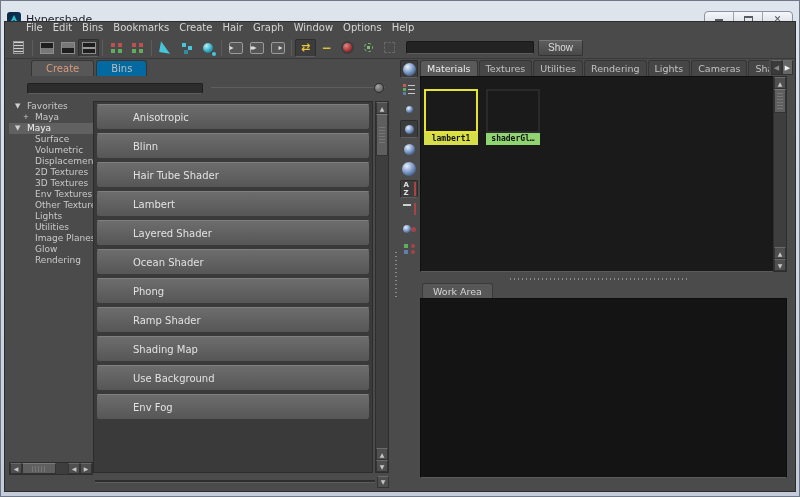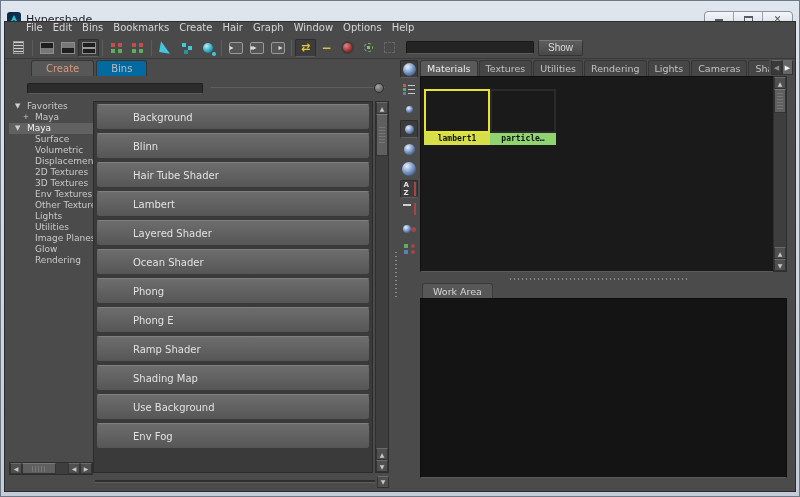--- a/index.html
+++ b/index.html
@@ -121,21 +121,21 @@
   .rp-tabs { display:flex; flex:1; overflow:hidden; }
   .rtab { padding:0 6px; font-size:9.5px; line-height:16px; color:#c2c2c2; background:#464646; border:1px solid #353535; border-bottom:none; border-radius:3px 3px 0 0; margin-right:1px; white-space:nowrap; }
   .rtab.active { background:#5a5a5a; color:#ececec; }
   .rp-tab-arrows { display:flex; flex:none; margin-left:2px; }
   .rp-tab-arrows .sb-btn { width:11px; height:15px; font-size:7px; }
   .rp-tab-arrows .dark { background:#3a3a3a; color:#8a8a8a; }
   .rp-tab-arrows .lite { background:#666; color:#f0f0f0; }
 
   .swatch-area { position:absolute; left:22px; top:17px; width:359px; height:196px; background:#1a1a1a; border:1px solid #101010; border-bottom-color:#5a5a5a; }
   .cards { display:flex; padding:12px 0 0 3px; }
-  .card { width:66px; margin-right:0; }
+  .card { width:54px; margin-right:8px; }
   .card-img { height:44px; position:relative; border:2px solid transparent; overflow:hidden; }
   .card-label { height:12px; line-height:12px; font-family:"DejaVu Sans Mono","Liberation Mono",monospace; font-size:8px; font-weight:bold; color:#101010; text-align:center; overflow:hidden; white-space:nowrap; }
 
   .rp-vscroll { position:absolute; right:8px; top:17px; width:14px; height:196px; background:#3e3e3e; border:1px solid #2e2e2e; display:flex; flex-direction:column; }
   .rp-vscroll .sb-btn { width:auto; height:12px; flex:none; }
   .rp-vscroll .thumb2 { height:24px; flex:none; }
   .rp-vscroll .spacer { flex:1; }
 
   .rp-divider { position:absolute; left:22px; top:216px; width:359px; height:7px; display:flex; align-items:center; justify-content:center; }
   .dots-h { width:180px; height:2px; background:repeating-linear-gradient(90deg,#8c8c8c 0 1px,transparent 1px 4px); }
@@ -330,21 +330,21 @@
         <div class="tree-hscroll">
           <div class="sb-btn">◀</div>
           <div class="sb-thumb grip-h"></div>
           <div class="spacer"></div>
           <div class="sb-btn">◀</div>
           <div class="sb-btn">▶</div>
         </div>
         <div class="mat-list">
             <div class="mat-row">
               <div class="mat-sphere anisotropic"></div>
-              <span class="mat-label">Background</span>
+              <span class="mat-label">Anisotropic</span>
             </div>
             <div class="mat-row">
               <div class="mat-sphere blinn"></div>
               <span class="mat-label">Blinn</span>
             </div>
             <div class="mat-row">
               <div class="mat-sphere hairtube"></div>
               <span class="mat-label">Hair Tube Shader</span>
             </div>
             <div class="mat-row">
@@ -355,24 +355,20 @@
               <div class="mat-sphere layered"></div>
               <span class="mat-label">Layered Shader</span>
             </div>
             <div class="mat-row">
               <div class="mat-sphere ocean"></div>
               <span class="mat-label">Ocean Shader</span>
             </div>
             <div class="mat-row">
               <div class="mat-sphere phong"></div>
               <span class="mat-label">Phong</span>
-            </div>
-            <div class="mat-row">
-              <div class="mat-sphere phonge"></div>
-              <span class="mat-label">Phong E</span>
             </div>
             <div class="mat-row">
               <div class="mat-sphere ramp"></div>
               <span class="mat-label">Ramp Shader</span>
             </div>
             <div class="mat-row">
               <div class="mat-sphere shadingmap"></div>
               <span class="mat-label">Shading Map</span>
             </div>
             <div class="mat-row">
@@ -450,21 +446,21 @@
           </div>
         </div>
         <div class="swatch-area">
           <div class="cards">
               <div class="card">
                 <div class="card-img lambert1" style="border-color: rgb(230, 227, 50);"></div>
                 <div class="card-label" style="background: rgb(214, 222, 74);">lambert1</div>
               </div>
               <div class="card">
                 <div class="card-img particle" style="border-color: rgb(42, 42, 42);"></div>
-                <div class="card-label" style="background: rgb(143, 212, 112);">particle…</div>
+                <div class="card-label" style="background: rgb(143, 212, 112);">shaderGl…</div>
               </div>
             </div>
         </div>
         <div class="rp-vscroll">
           <div class="sb-btn">▲</div>
           <div class="sb-thumb grip-v thumb2"></div>
           <div class="spacer"></div>
           <div class="sb-btn">▲</div>
           <div class="sb-btn">▼</div>
         </div>

